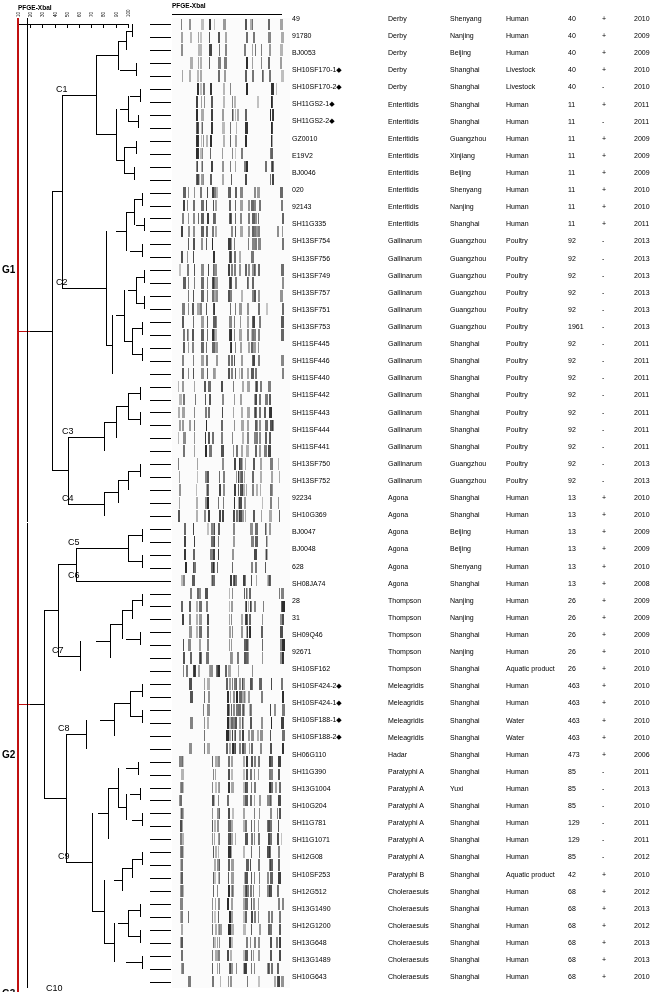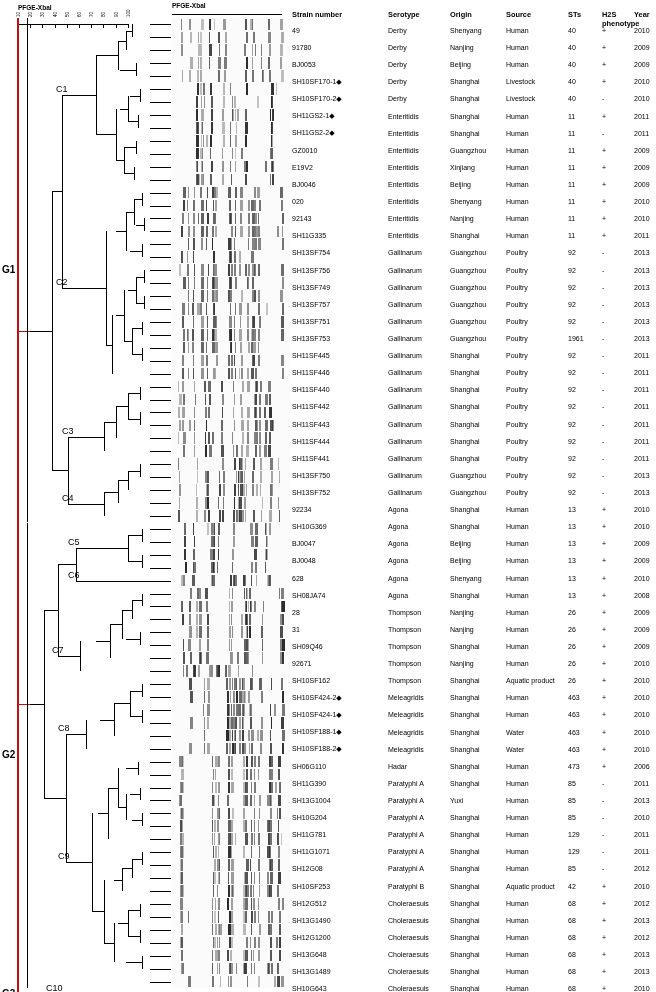--- a/index.html
+++ b/index.html
@@ -1531,29 +1531,20 @@
         <div class="band" style="left: 86.1077px; width: 1.68726px; opacity: 0.28;"></div>
         <div class="band" style="left: 47.542px; width: 1.72154px; opacity: 0.33;"></div>
         <div class="band" style="left: 16.3373px; width: 2.26011px; opacity: 0.62;"></div>
         <div class="band" style="left: 105.836px; width: 2.0114px; opacity: 0.43;"></div>
         <div class="band" style="left: 102.216px; width: 1.8119px; opacity: 0.38;"></div>
         <div class="band" style="left: 55.8782px; width: 1.18104px; opacity: 0.5;"></div>
       </div>
     </div>
 
   <div id="table">
-    <div class="thead">
-      <div class="c0">Strain number</div>
-      <div class="c1">Serotype</div>
-      <div class="c2">Origin</div>
-      <div class="c3">Source</div>
-      <div class="c4">STs</div>
-      <div class="c5">H2S phenotype</div>
-      <div class="c6">Year</div>
-    </div>
     <div id="tbody">
         <div class="trow">
           <div class="c0">49</div>
           <div class="c1">Derby</div>
           <div class="c2">Shenyang</div>
           <div class="c3">Human</div>
           <div class="c4">40</div>
           <div class="c5">+</div>
           <div class="c6">2010</div>
         </div>

